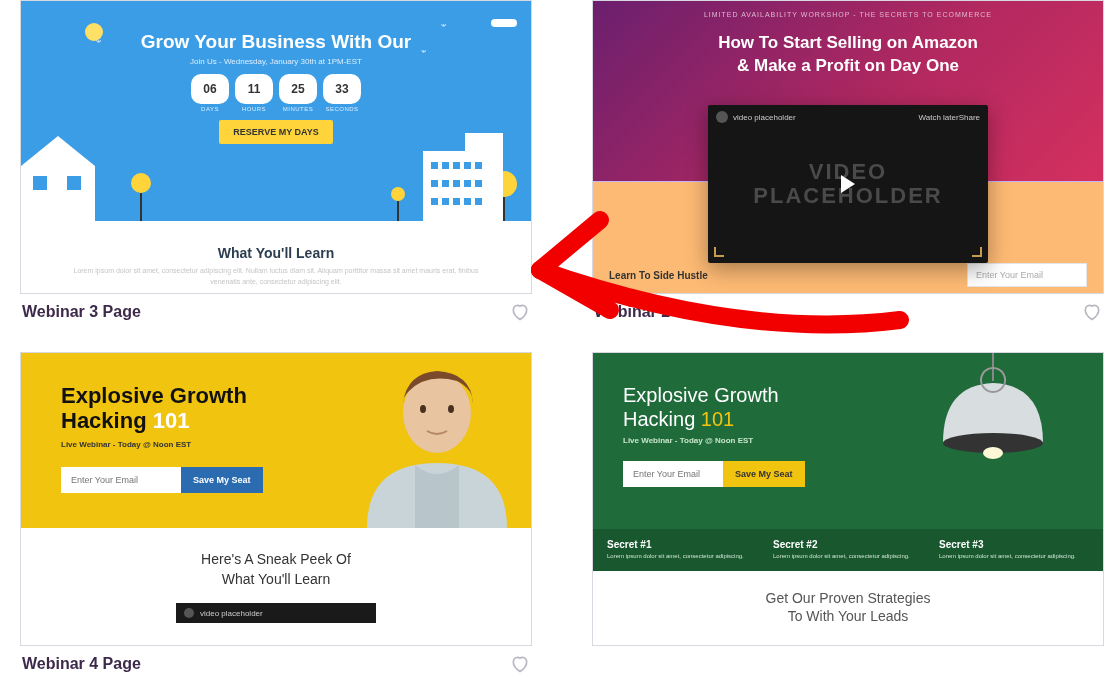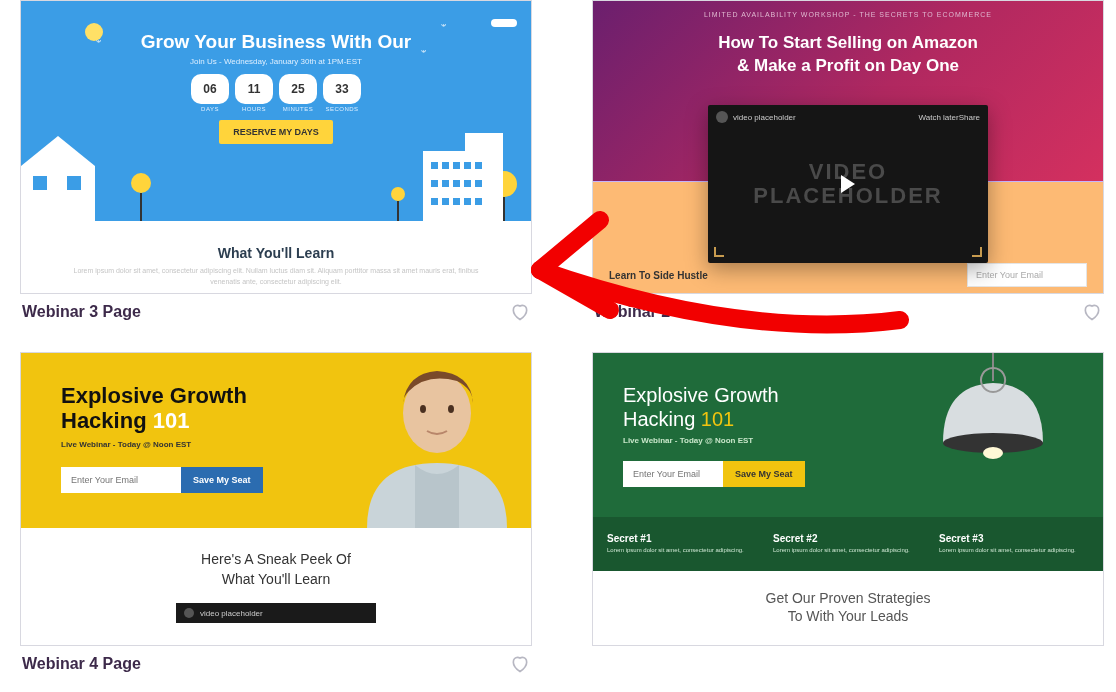--- a/index.html
+++ b/index.html
@@ -66,21 +66,21 @@
   .c3-dot2{width:10px;height:10px;border-radius:50%;background:#555}
 
   
   .c4-hero{height:218px;background:#1f6b3a;position:relative;overflow:hidden}
   .c4-title{color:#fff;font-weight:400;font-size:20px;line-height:1.2;padding:30px 0 0 30px}
   .c4-title .num{color:#f1c40f}
   .c4-sub{font-size:8px;color:#c8e6c9;font-weight:600;padding:5px 0 0 30px}
   .c4-form{display:flex;padding:16px 0 0 30px}
   .c4-input{background:#fff;border:none;font-size:9px;color:#999;padding:8px 10px;width:100px}
   .c4-savebtn{background:#f1c40f;color:#333;border:none;font-size:9px;font-weight:600;padding:8px 12px;cursor:pointer}
-  .c4-secrets{position:absolute;bottom:0;left:0;right:0;display:flex;background:rgba(0,0,0,.18);padding:16px 14px;gap:16px}
+  .c4-secrets{position:absolute;bottom:0;left:0;right:0;display:flex;background:rgba(0,0,0,.18);padding:10px 14px;gap:16px}
   .c4-secret{flex:1;color:#fff}
   .c4-secret .h{font-size:10px;font-weight:600;margin-bottom:3px}
   .c4-secret .t{font-size:6px;color:#cde6d2;line-height:1.3}
   .c4-lamp{position:absolute;top:0;right:30px;width:180px;height:150px}
   .c4-bottom-text{text-align:center;font-size:14px;color:#555;padding:18px 0;line-height:1.3}
 
   
   .arrow-ann{position:absolute;top:200px;left:480px;width:440px;height:160px;pointer-events:none}
 </style>
 </head>

